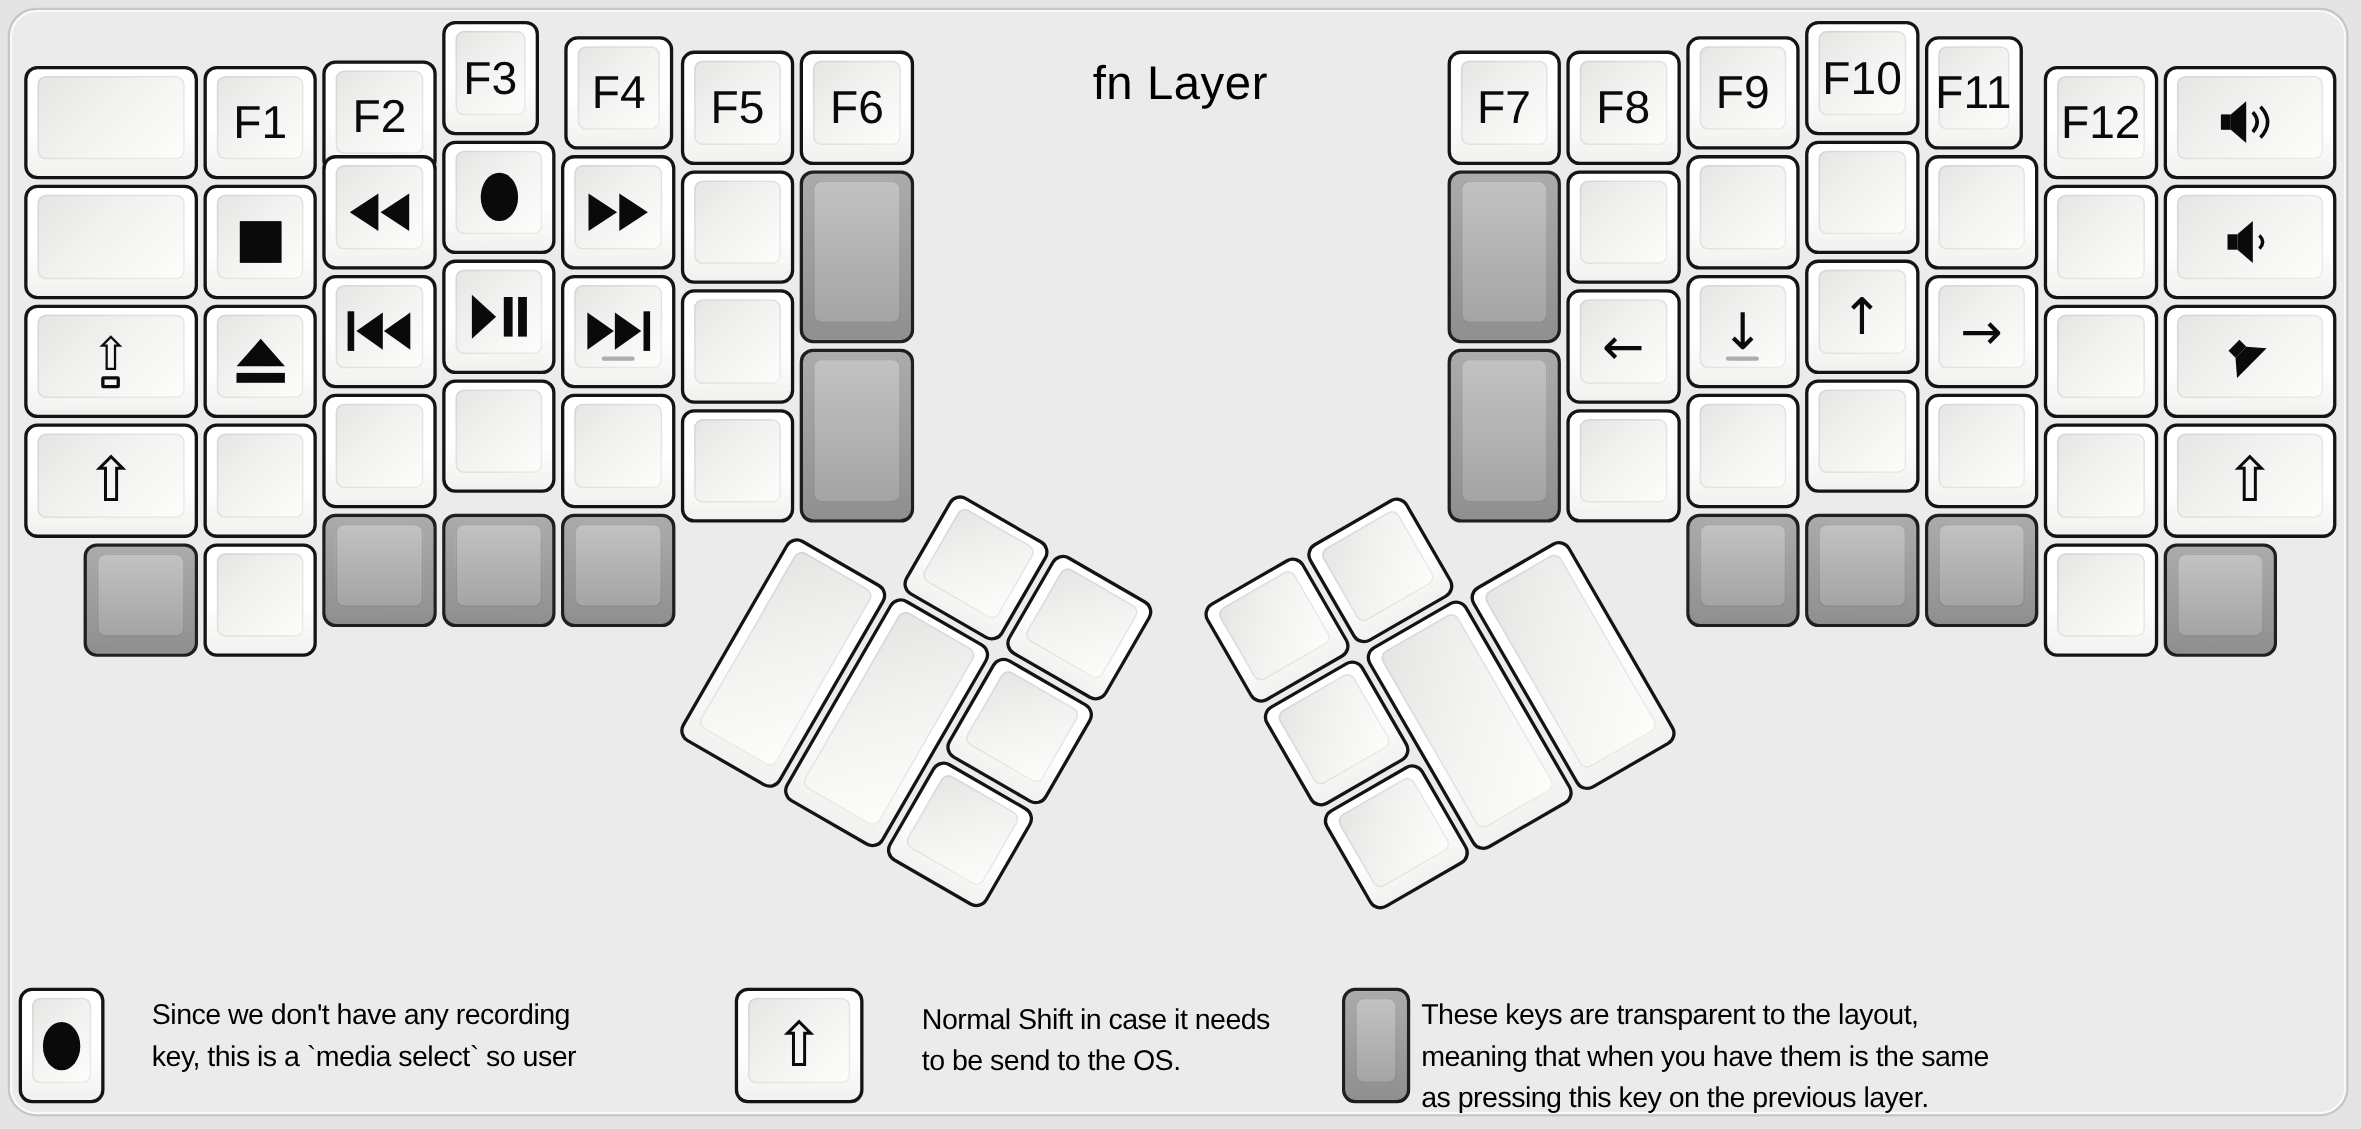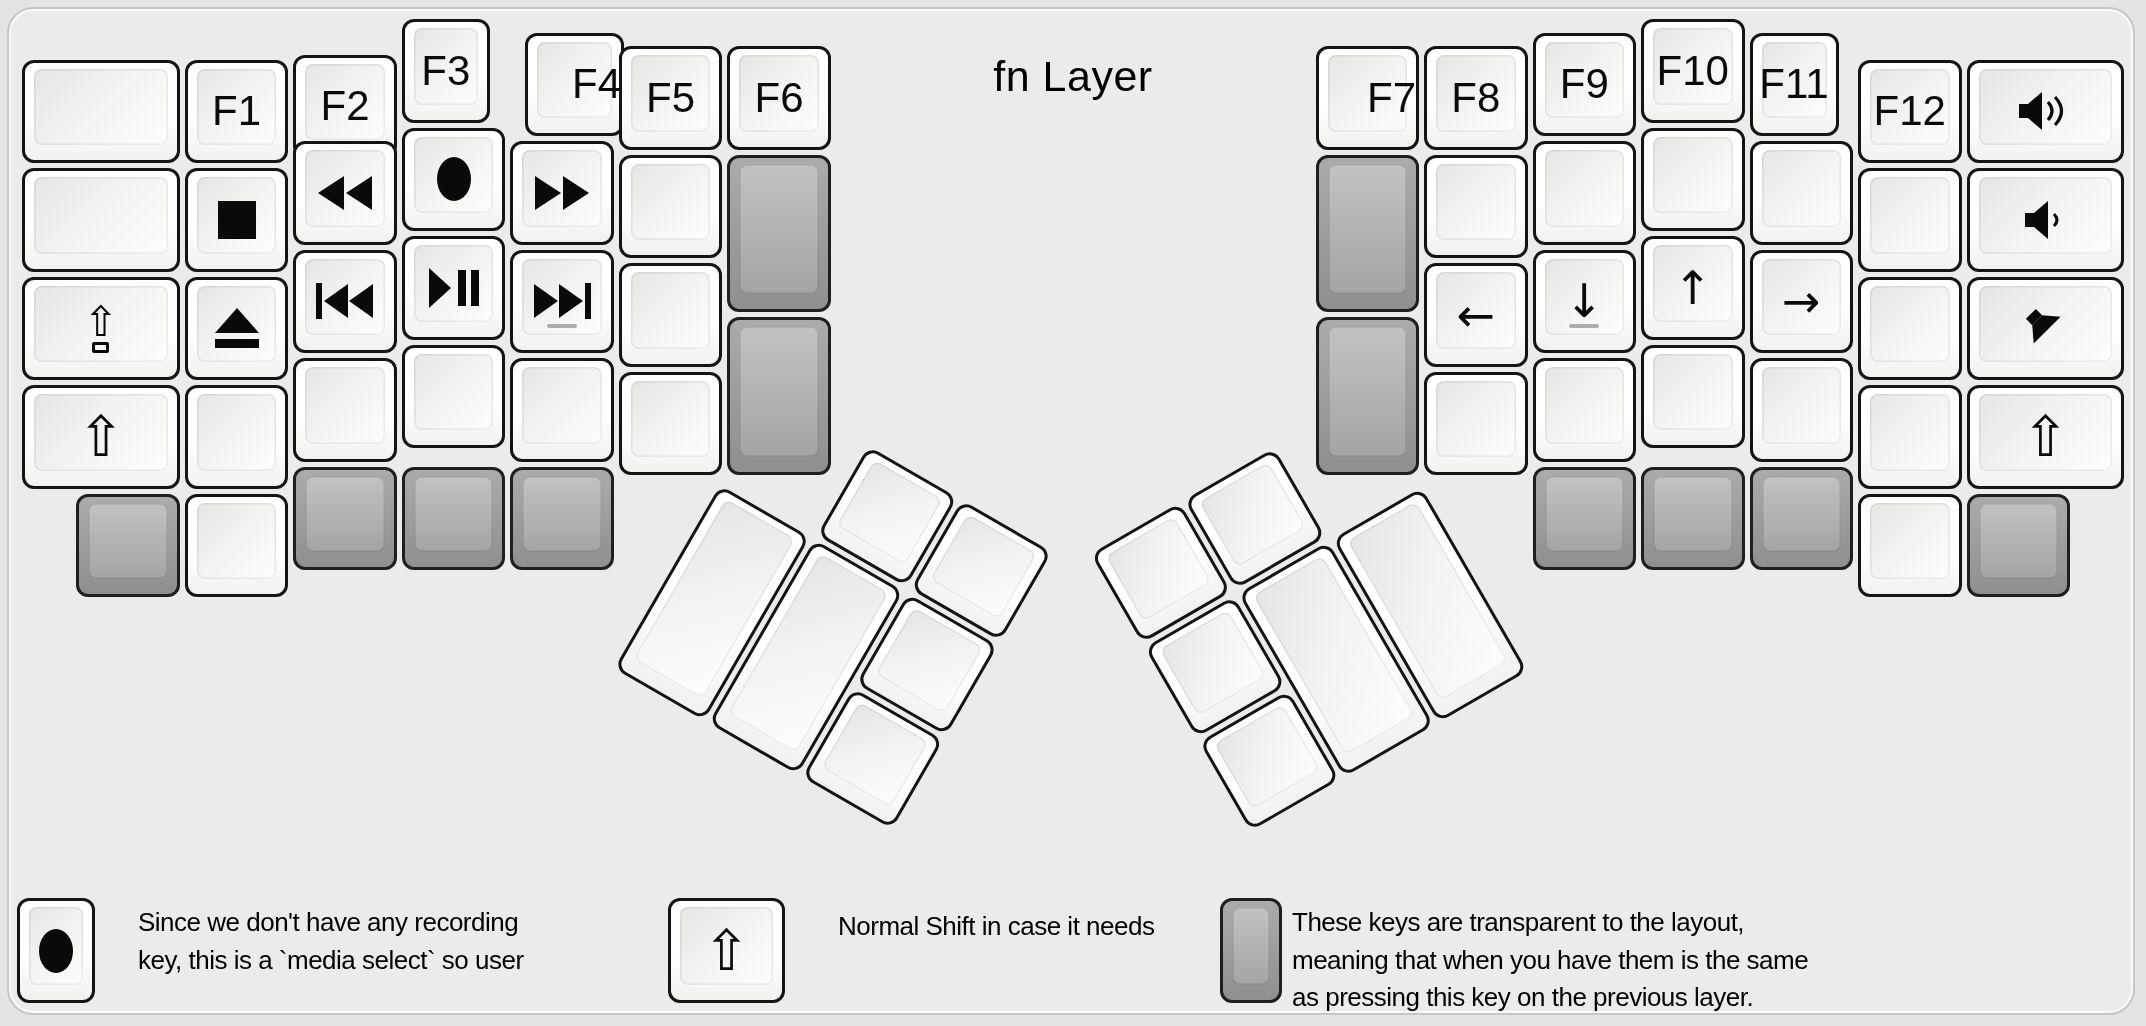--- a/index.html
+++ b/index.html
@@ -130,21 +130,21 @@
     <div class="key white" style="width: 103.5px; height: 103.5px; left: 401.75px; top: 236px;">
       <span class="icon">
         <svg width="52" height="44" viewBox="0 0 52 44">
           <polygon points="1,2 23,22 1,42" fill="#0a0a0a"></polygon>
           <rect x="30" y="4" width="8" height="36" fill="#0a0a0a"></rect>
           <rect x="43" y="4" width="8" height="36" fill="#0a0a0a"></rect>
         </svg>
       </span>
     </div>
     <div class="key white" style="width: 103.5px; height: 103.5px; left: 401.75px; top: 344.5px;"></div>
-    <div class="key white" style="width: 99px; height: 103.5px; left: 525px; top: 32.5625px; justify-content: flex-end;">
+    <div class="key white" style="width: 99px; height: 103.5px; left: 513px; top: 32.5625px;">
       <span class="flabel">F4</span>
     </div>
     <div class="key white" style="width: 103.5px; height: 103.5px; left: 510.25px; top: 141.062px;">
       <span class="icon">
         <svg width="56" height="40" viewBox="0 0 56 40">
           <polygon points="1,3 27,20 1,37" fill="#0a0a0a"></polygon>
           <polygon points="29,3 55,20 29,37" fill="#0a0a0a"></polygon>
         </svg>
       </span>
     </div>
@@ -168,21 +168,21 @@
     <div class="key white" style="width: 103.5px; height: 103.5px; left: 727.25px; top: 46.125px;">
       <span class="flabel">F6</span>
     </div>
     <div class="key gray" style="width: 103.5px; height: 157.75px; left: 727.25px; top: 154.625px;"></div>
     <div class="key gray" style="width: 103.5px; height: 157.75px; left: 727.25px; top: 317.375px;"></div>
     <div class="key gray" style="width: 103.5px; height: 103.5px; left: 76.25px; top: 493.688px;"></div>
     <div class="key white" style="width: 103.5px; height: 103.5px; left: 184.75px; top: 493.688px;"></div>
     <div class="key gray" style="width: 103.5px; height: 103.5px; left: 293.25px; top: 466.562px;"></div>
     <div class="key gray" style="width: 103.5px; height: 103.5px; left: 401.75px; top: 466.562px;"></div>
     <div class="key gray" style="width: 103.5px; height: 103.5px; left: 510.25px; top: 466.562px;"></div>
-    <div class="key white" style="width: 103.5px; height: 103.5px; left: 1315.5px; top: 46.125px; justify-content: flex-end;">
+    <div class="key white" style="width: 103.5px; height: 103.5px; left: 1315.5px; top: 46.125px;">
       <span class="flabel">F7</span>
     </div>
     <div class="key gray" style="width: 103.5px; height: 157.75px; left: 1315.5px; top: 154.625px;"></div>
     <div class="key gray" style="width: 103.5px; height: 157.75px; left: 1315.5px; top: 317.375px;"></div>
     <div class="key white" style="width: 103.5px; height: 103.5px; left: 1424px; top: 46.125px;">
       <span class="flabel">F8</span>
     </div>
     <div class="key white" style="width: 103.5px; height: 103.5px; left: 1424px; top: 154.625px;"></div>
     <div class="key white" style="width: 103.5px; height: 103.5px; left: 1424px; top: 263.125px;">
       <span class="glyph">←</span>
@@ -274,20 +274,21 @@
     </div>
   </div>
 
 <div id="legend">
   <div class="legend-text" style="left:138px; top:904px;">
     <div class="legend-line">Since we don't have any recording</div>
     <div class="legend-line">key, this is a `media select` so user</div>
   </div>
   <div class="legend-text" style="left:798px; top:908px;margin-left:40px;">
     <div class="legend-line">Normal Shift in case it needs</div>
+    <div class="legend-line">to be send to the OS.</div>
   </div>
   <div class="legend-text" style="left:1292px; top:904px;">
     <div class="legend-line">These keys are transparent to the layout,</div>
     <div class="legend-line">meaning that when you have them is the same</div>
     <div class="legend-line">as pressing this key on the previous layer.</div>
   </div>
 <div class="key white" style="width: 78px; height: 105px; left: 17px; top: 898px;">
       <span class="icon">
         <svg width="38" height="48" viewBox="0 0 38 48">
           <ellipse cx="19" cy="24" rx="17" ry="22" fill="#0a0a0a"></ellipse>

